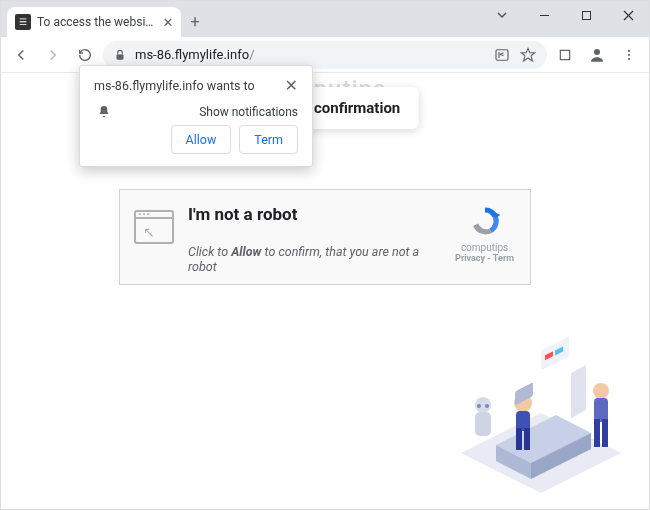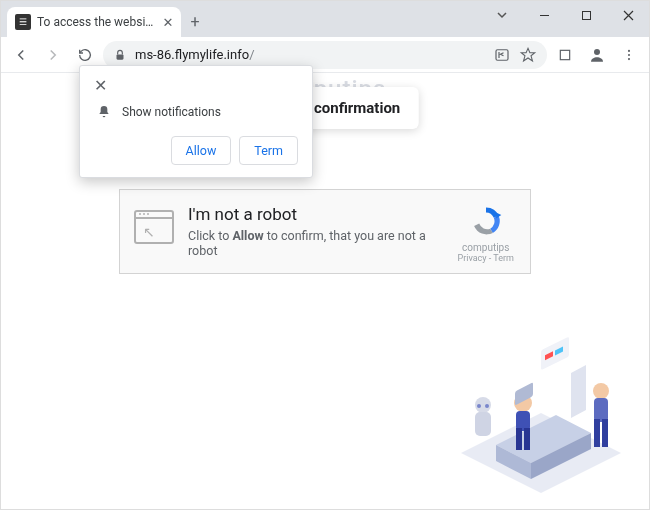--- a/index.html
+++ b/index.html
@@ -27,39 +27,39 @@
     .content { position:relative; height:calc(100% - 72px); background:#fff; }
     .watermark { position:absolute; top:2px; left:50%; transform:translateX(-50%); font-size:24px; color:#d9dce3; font-weight:500; letter-spacing:1px; }
 
     .confirm-bar { position:absolute; top:14px; left:50%; transform:translateX(-50%); background:#fff; border-radius:6px; box-shadow:0 2px 10px rgba(0,0,0,.15); padding:12px 18px; font-size:15px; font-weight:700; color:#202124; white-space:nowrap; }
     .confirm-bar .allow-blue { color:#1a73e8; }
 
     .perm-prompt { position:absolute; top:-8px; left:78px; width:234px; background:#fff; border:1px solid #dadce0; box-shadow:0 4px 14px rgba(0,0,0,.22); border-radius:3px; padding:12px 14px 12px 14px; z-index:10; }
     .perm-head { display:flex; align-items:flex-start; justify-content:space-between; margin-bottom:10px; }
     .perm-head-text { font-size:12.5px; color:#3c4043; }
     .perm-close { color:#5f6368; font-size:16px; line-height:1; cursor:pointer; }
-    .perm-row { display:flex; align-items:center; gap:10px; margin-bottom:16px; padding-left:2px; }
+    .perm-row { display:flex; align-items:center; gap:10px; margin-bottom:5px; padding-left:2px;justify-content:space-between; }
     .bell-icon { width:16px; height:16px; color:#5f6368; }
     .perm-row-text { font-size:12px; color:#3c4043; }
     .perm-actions { display:flex; justify-content:flex-end; gap:8px; }
     .perm-btn { border:1px solid #dadce0; background:#fff; color:#1a73e8; font-size:12.5px; padding:6px 14px; border-radius:4px; cursor:pointer; }
 
     .captcha-card { position:absolute; top:116px; left:50%; transform:translateX(-50%); width:412px; border:1px solid #d3d3d3; background:#f9f9f9; padding:14px 16px 10px 14px; display:flex; align-items:flex-start; gap:14px; }
     .browser-icon { width:40px; height:34px; border:2px solid #b0b0b0; border-radius:3px; position:relative; margin-top:6px; flex-shrink:0; }
     .browser-icon::before { content:""; position:absolute; top:5px; left:0; right:0; height:1.5px; background:#b0b0b0; }
     .browser-icon .dots { position:absolute; top:0.5px; left:3px; display:flex; gap:2px; }
     .browser-icon .dots span { width:2px; height:2px; background:#b0b0b0; border-radius:50%; }
     .browser-icon .cursor { position:absolute; top:12px; left:7px; font-size:14px; color:#b0b0b0; }
     .captcha-text { flex:1; }
-    .captcha-title { font-size:17px; font-weight:400; color:#202124; margin-bottom:4px; }
-    .captcha-sub { font-size:12.5px; color:#5f6368; }
+    .captcha-title { font-size:17px; font-weight:700; color:#202124; margin-bottom:20px; }
+    .captcha-sub { font-size:12.5px; color:#5f6368;font-style:italic; }
     .captcha-sub b { color:#5f6368; }
     .recaptcha-col { text-align:center; color:#9aa0a6; font-size:10px; flex-shrink:0; }
     .recaptcha-logo { width:34px; height:34px; margin:0 auto 2px; }
-    .recaptcha-links { font-size:9px; color:#9aa0a6; }
+    .recaptcha-links { font-size:9px; color:#9aa0a6;font-weight:bold; }
 
     .illustration { position:absolute; right:8px; bottom:6px; width:200px; height:170px; }
   </style>
 </head>
 <body>
 
 <div class="titlebar">
   <div class="tab">
     <div class="tab-favicon">☰</div>
     <div class="tab-title">To access the website click the "A</div>
@@ -143,20 +143,21 @@
 
 <div class="content">
   <div class="watermark">computips</div>
 
   <div class="confirm-bar">
     <span class="allow-blue">Allow</span><span> for confirmation</span>
   </div>
 
   <div class="perm-prompt">
     <div class="perm-head">
+      <div class="perm-head-text">ms-86.flymylife.info wants to</div>
       <div class="perm-close">✕</div>
     </div>
     <div class="perm-row">
       <svg class="bell-icon" viewBox="0 0 24 24">
           <path d="M12 3a5 5 0 0 0-5 5v4l-2 3h14l-2-3V8a5 5 0 0 0-5-5z" fill="#5f6368"></path>
           <path d="M10 18a2 2 0 0 0 4 0" fill="#5f6368"></path>
         </svg>
       <div class="perm-row-text">Show notifications</div>
     </div>
     <div class="perm-actions">

